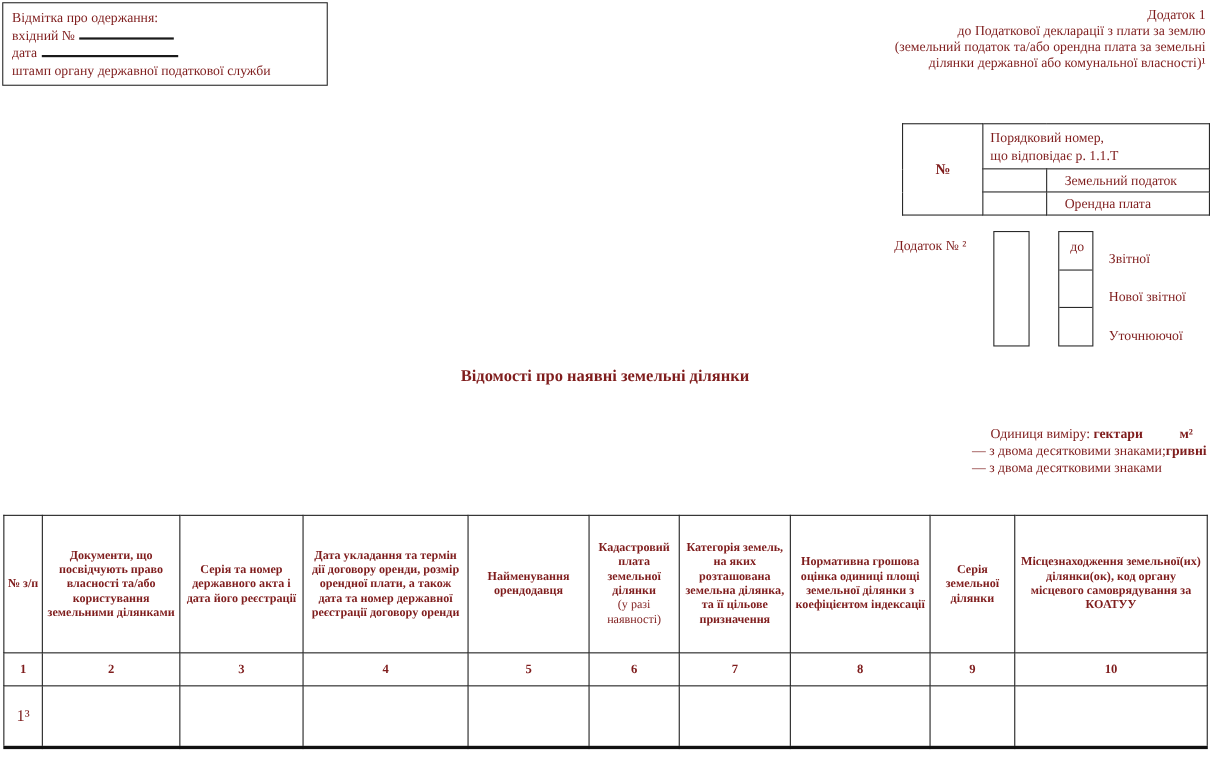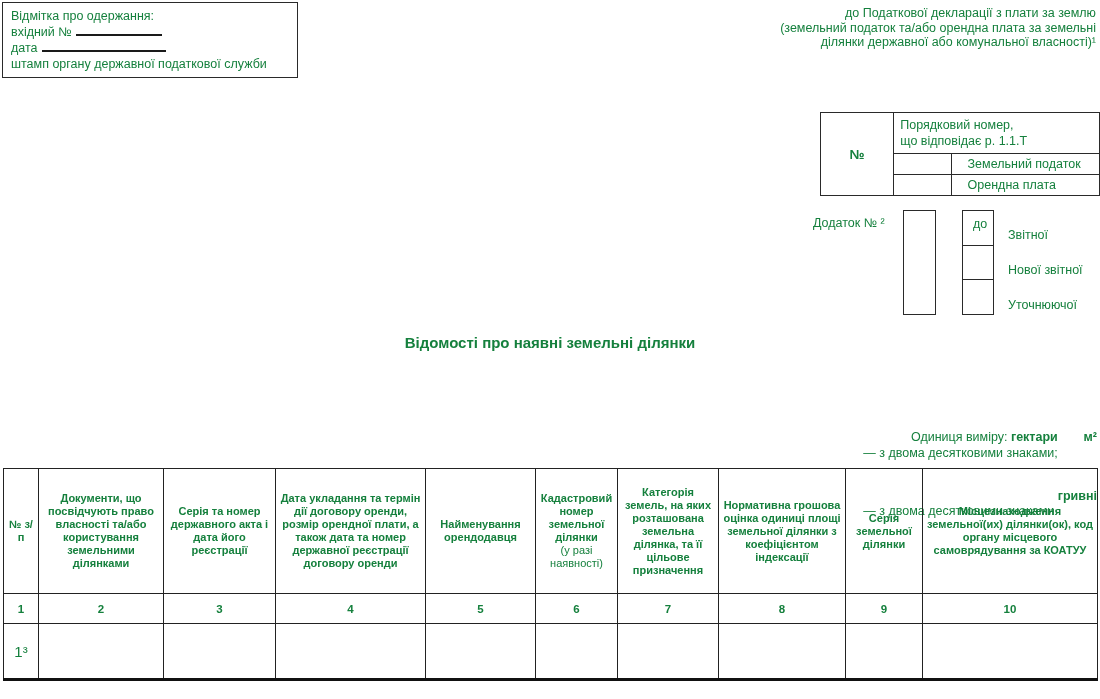--- a/index.html
+++ b/index.html
@@ -1,18 +1,18 @@
 <!DOCTYPE html>
 <html><head>
 <meta charset="utf-8">
 <style>
   html,body{margin:0;padding:0;background:#fff;}
   .page{
     position:relative;width:1100px;height:699px;background:#ffffff;
-    font-family:Liberation Sans, sans-serif;color:#15803d;overflow:hidden;
+    font-family:Liberation Serif, serif;color:#7f1d1d;overflow:hidden;
   }
   
   .receipt-box{
     position:absolute;left:2px;top:2px;width:286px;height:69px;
     border:1.5px solid #2a2a2a;padding:5px 0 0 8px;
     font-size:12.5px;line-height:16px;
   }
   .uline{display:inline-block;border-bottom:2px solid #1a1a1a;height:10px;vertical-align:baseline;}
   .uline-no{width:86px;margin-left:4px;}
   .uline-date{width:124px;margin-left:4px;}
@@ -41,21 +41,21 @@
   
   .doc-title{
     position:absolute;left:0;top:334px;width:100%;text-align:center;
     font-weight:bold;font-size:15px;
   }
   
   .units{
     position:absolute;right:3px;top:387px;display:grid;
     grid-template-columns:auto auto;font-size:12.5px;line-height:15.5px;
   }
-  .units .u-lead{text-align:right;margin-top:43px;}
+  .units .u-lead{text-align:center;}
   .units .u-rest{padding-left:4px;}
   
   .main-table{
     position:absolute;left:3px;top:468px;border-collapse:collapse;table-layout:fixed;
     width:1094px;
   }
   .main-table th,.main-table td{border:1px solid #222;padding:2px 3px;overflow:hidden;}
   .main-table{border-bottom:3px solid #111;}
   .main-table tr.hdr{height:125px;}
   .main-table tr.hdr th{font-weight:bold;font-size:11px;line-height:13px;text-align:center;vertical-align:middle;}
@@ -75,20 +75,21 @@
     <div>
       <span>вхідний №</span><span class="uline uline-no"></span>
     </div>
     <div>
       <span>дата</span><span class="uline uline-date"></span>
     </div>
     <div>штамп органу державної податкової служби</div>
   </div>
 
   <div class="appendix-note">
+    <div>Додаток 1</div>
     <div>до Податкової декларації з плати за землю</div>
     <div>(земельний податок та/або орендна плата за земельні</div>
     <div>ділянки державної або комунальної власності)¹</div>
   </div>
 
   <table class="num-table">
     <tbody>
       <tr>
         <td class="no-cell" rowspan="3">№</td>
         <td class="ph-cell" colspan="2">
@@ -143,21 +144,21 @@
         <col style="width:175px">
     </colgroup>
     <tbody>
       <tr class="hdr">
         <th>№ з/п</th>
         <th>Документи, що посвідчують право власності та/або користування земельними ділянками</th>
         <th>Серія та номер державного акта і дата його реєстрації</th>
         <th>Дата укладання та термін дії договору оренди, розмір орендної плати, а також дата та номер державної реєстрації договору оренди</th>
         <th>Найменування орендодавця</th>
         <th>
-          <span>Кадастровий номер земельної ділянки</span>
+          <span>Кадастровий плата земельної ділянки</span>
           <span class="subhdr">(у разі наявності)</span>
         </th>
         <th>Категорія земель, на яких розташована земельна ділянка, та її цільове призначення</th>
         <th>Нормативна грошова оцінка одиниці площі земельної ділянки з коефіцієнтом індексації</th>
         <th>Серія земельної ділянки</th>
         <th>Місцезнаходження земельної(их) ділянки(ок), код органу місцевого самоврядування за КОАТУУ</th>
       </tr>
       <tr class="nums">
         <td>1</td>
         <td>2</td>

